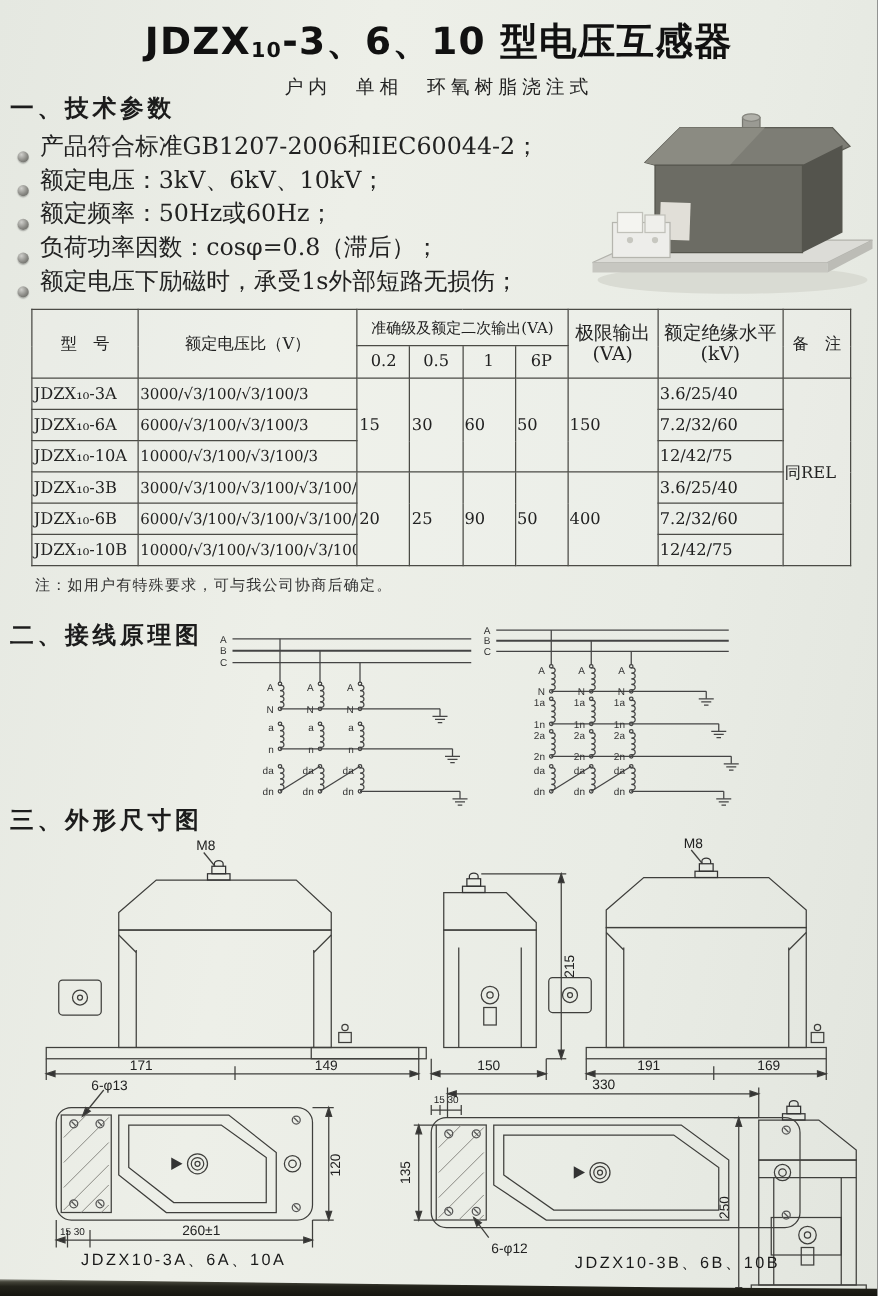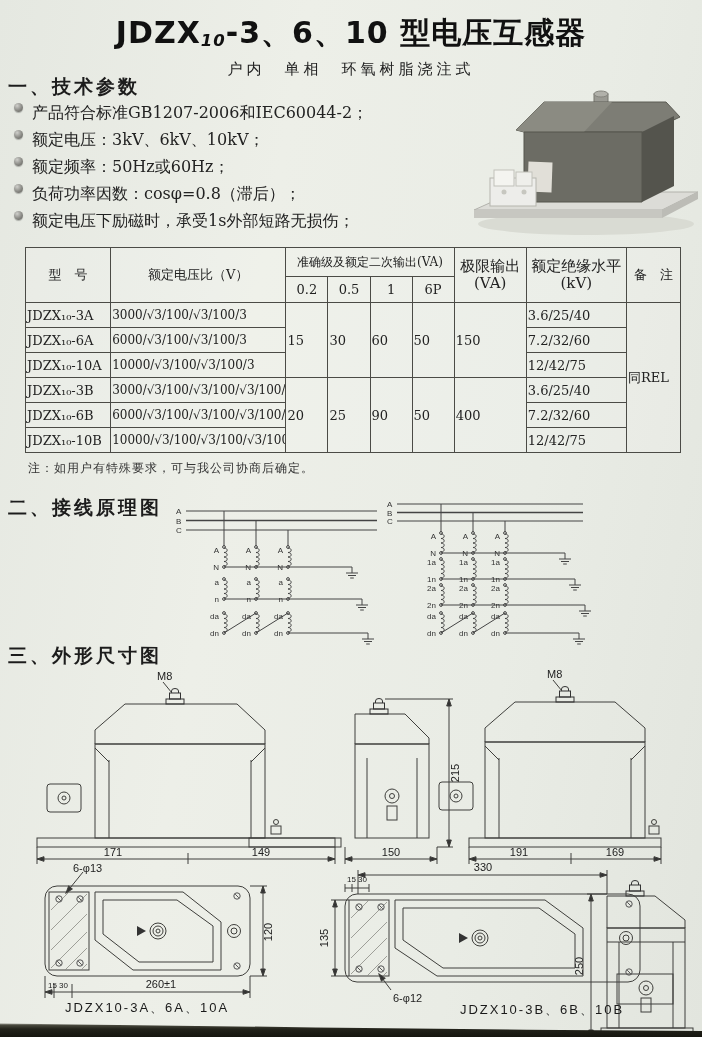--- a/index.html
+++ b/index.html
@@ -2,26 +2,26 @@
 <html><head>
 <meta charset="utf-8">
 <style>
   html,body{margin:0;padding:0;background:#777;}
   #page{position:relative;width:702px;height:1037px;overflow:hidden;
     background:linear-gradient(100deg,#e5e8e1 0%,#edefe8 35%,#e9ece5 70%,#e2e5de 100%);
     font-family:"DejaVu Sans",sans-serif;color:#1f1f1f;}
   .abs{position:absolute;}
   .doc-title{top:13px;left:0;right:0;text-align:center;font-size:30px;font-weight:700;
     letter-spacing:1px;color:#111;font-family:"DejaVu Sans",sans-serif;}
-  .doc-title .tsub{font-size:0.55em;vertical-align:-0.18em;font-style:italic;}
+  .doc-title .tsub{font-size:0.55em;vertical-align:-0.18em;}
   .doc-subtitle{top:60px;left:0;right:0;text-align:center;font-size:15px;letter-spacing:4px;color:#222;}
   .section-h{font-size:19px;font-weight:600;letter-spacing:3px;color:#1c1c1c;}
   #sec1{top:74px;left:8px;} #sec2{top:495px;left:8px;} #sec3{top:643px;left:8px;}
   .bullets{top:103px;left:14px;width:470px;list-style:none;margin:0;padding:0;}
-  .bullets li{display:flex;align-items:flex-start;height:27px;font-size:16px;
+  .bullets li{display:flex;align-items:flex-end;height:27px;font-size:19px;
     font-family:"DejaVu Serif","Liberation Serif",serif;color:#222;}
   .bdot{width:9px;height:9px;border-radius:50%;flex:none;margin-right:9px;
     background:radial-gradient(circle at 35% 30%,#cfcfcb 0%,#8a8a85 55%,#5a5a55 100%);
     box-shadow:0 1px 1px rgba(0,0,0,.25);}
   .tablewrap{top:247px;left:25px;}
   table.spec{border-collapse:collapse;table-layout:fixed;width:656px;
     font-family:"DejaVu Serif","Liberation Serif",serif;font-size:13px;color:#222;background:rgba(255,255,255,.12);}
   table.spec th,table.spec td{border:1px solid #4b4b46;vertical-align:middle;
     padding:0 1px;font-weight:400;overflow:hidden;white-space:nowrap;}
   table.spec thead tr:first-child{height:29px;} table.spec thead tr:last-child{height:26px;}

